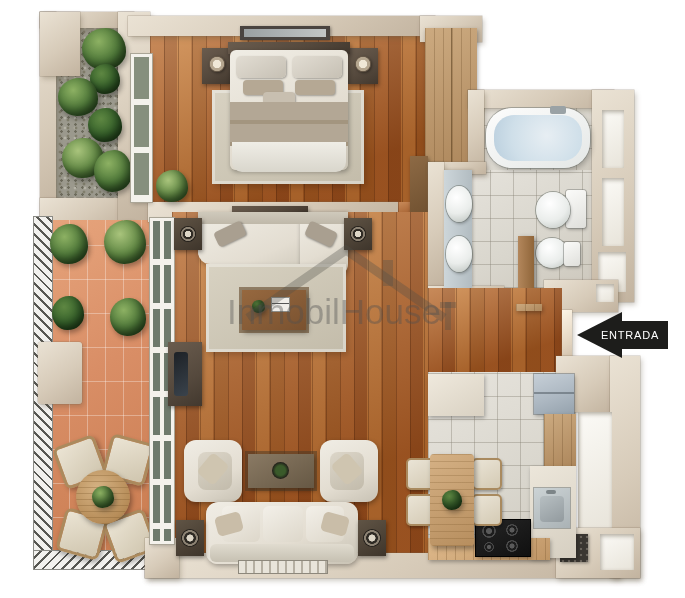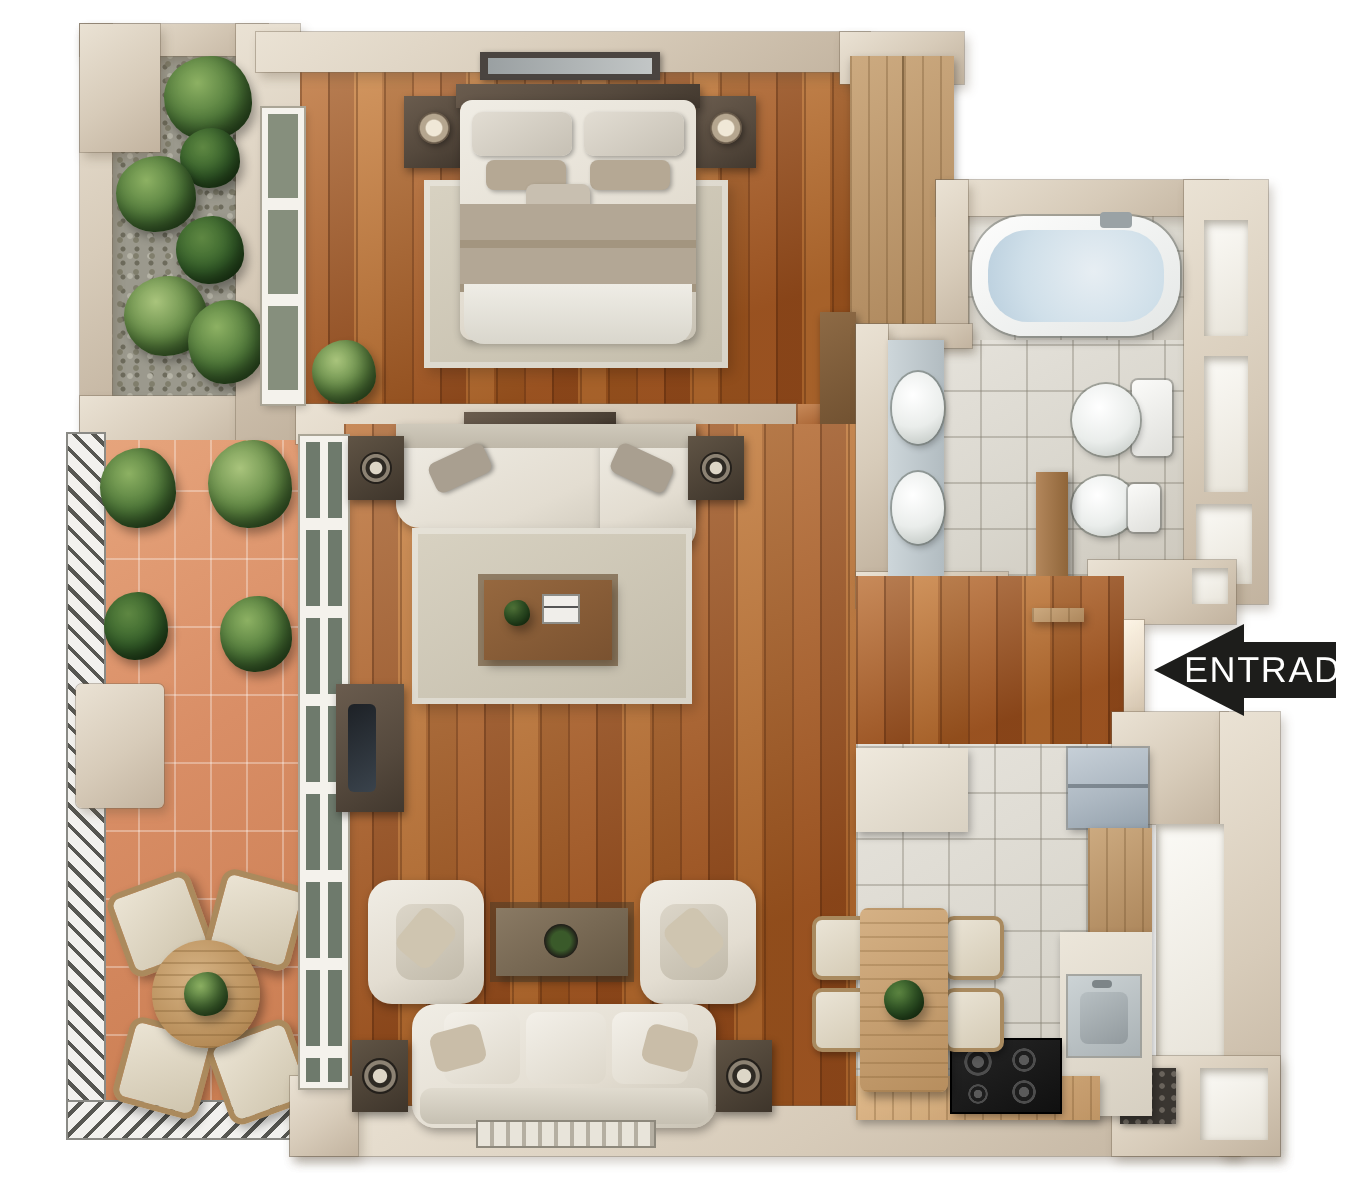--- a/index.html
+++ b/index.html
@@ -59,21 +59,21 @@
       box-shadow:2px 3px 5px rgba(0,0,0,.3);}
   .dchair{background:linear-gradient(150deg,#eae4d6,#d4cab4);border:2px solid #a98a5f;border-radius:5px;
       box-shadow:1px 2px 3px rgba(0,0,0,.3);}
   .niche{background:linear-gradient(150deg,#fbfaf6,#e8e4da);box-shadow:inset 1px 2px 4px rgba(90,80,60,.45);}
   
   .wm-text{color:rgba(80,80,80,.40);font-size:35px;letter-spacing:0px;white-space:nowrap;}
   
   .arrow-head{width:0;height:0;border-top:23px solid transparent;border-bottom:23px solid transparent;
       border-right:45px solid var(--arrow,#1d1d1b);}
   .arrow-body{background:var(--arrow,#1d1d1b);}
-  .arrow-label{color:#fff;font-size:18px;letter-spacing:.8px;text-align:center;}
+  .arrow-label{color:#fff;font-size:11px;letter-spacing:.8px;text-align:center;}
 </style>
 </head>
 <body>
 
 <div class="stage">
 
   <div class="abs gravel" style="left:56px;top:28px;width:64px;height:176px"></div>
   <div class="abs wall" style="left:40px;top:12px;width:94px;height:16px"></div>
   <div class="abs wall" style="left:40px;top:12px;width:16px;height:208px"></div>
   <div class="abs wall" style="left:40px;top:12px;width:40px;height:64px"></div>
@@ -257,18 +257,27 @@
   </div>
   <div class="abs dchair" style="left:406px;top:458px;width:26px;height:28px"></div>
   <div class="abs dchair" style="left:406px;top:494px;width:26px;height:28px"></div>
   <div class="abs dchair" style="left:472px;top:458px;width:26px;height:28px"></div>
   <div class="abs dchair" style="left:472px;top:494px;width:26px;height:28px"></div>
   <div class="abs" style="left:430px;top:454px;width:44px;height:92px;border-radius:4px;
        background:repeating-linear-gradient(0deg,rgba(120,85,40,.25) 0 1px,transparent 1px 7px),linear-gradient(150deg,#d5b185,#b78e5e);
        box-shadow:2px 3px 5px rgba(0,0,0,.35)"></div>
   <div class="abs plant dark" style="left:442px;top:490px;width:20px;height:20px"></div>
 
+  <div class="abs" style="left:222px;top:228px;width:245px;height:120px;pointer-events:none">
+    <svg width="245" height="120" viewBox="0 0 245 120">
+      <polyline points="26,90 124,22 222,90" fill="none" stroke="rgba(80,78,74,.33)" stroke-width="9"></polyline>
+      <line x1="166" y1="32" x2="166" y2="58" stroke="rgba(80,78,74,.33)" stroke-width="10"></line>
+    </svg>
+    <div class="abs wm-text" style="left:2px;top:64px;width:220px;text-align:center">InmobilHouse</div>
+    <div class="abs" style="left:218px;top:74px;width:16px;height:6px;background:rgba(80,78,74,.33)"></div>
+    <div class="abs" style="left:223px;top:74px;width:6px;height:28px;background:rgba(80,78,74,.33)"></div>
+  </div>
 
   <div class="abs arrow-head" style="left:577px;top:312px"></div>
   <div class="abs arrow-body" style="left:620px;top:321px;width:48px;height:28px"></div>
   <div class="abs arrow-label" style="left:592px;top:324px;width:76px;height:22px;line-height:22px">ENTRADA</div>
 
 </div>
 
 </body></html>

